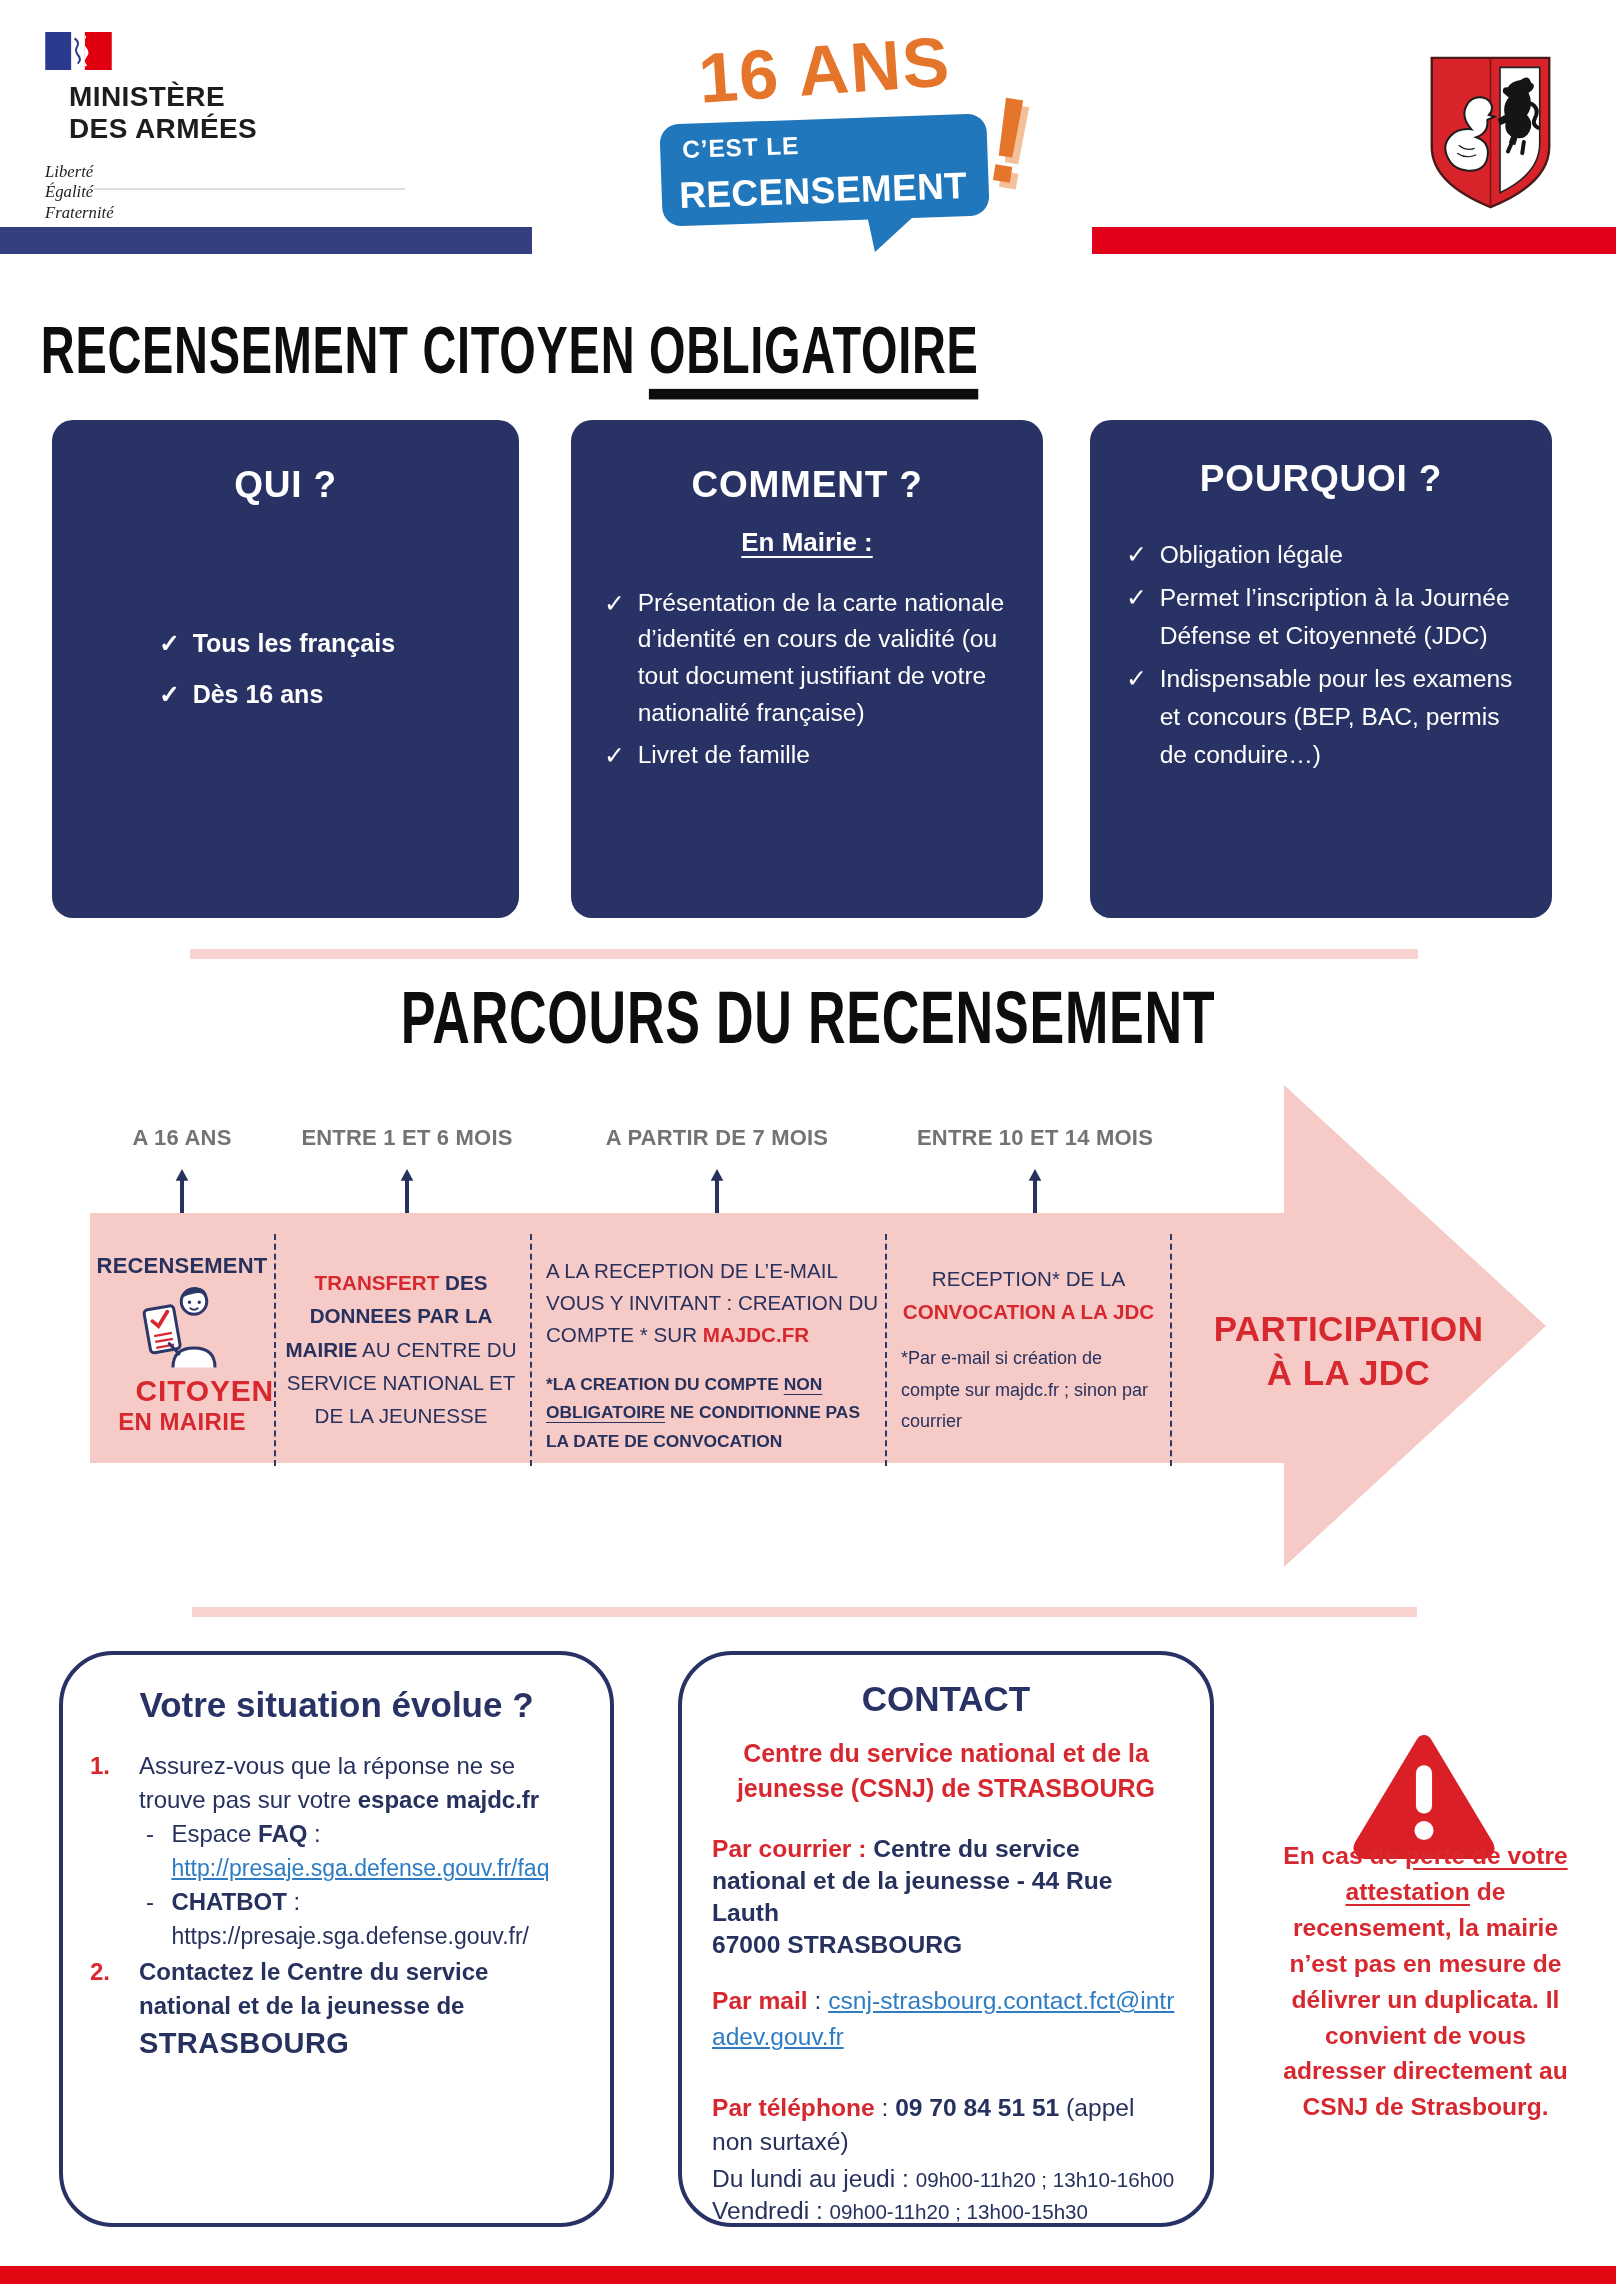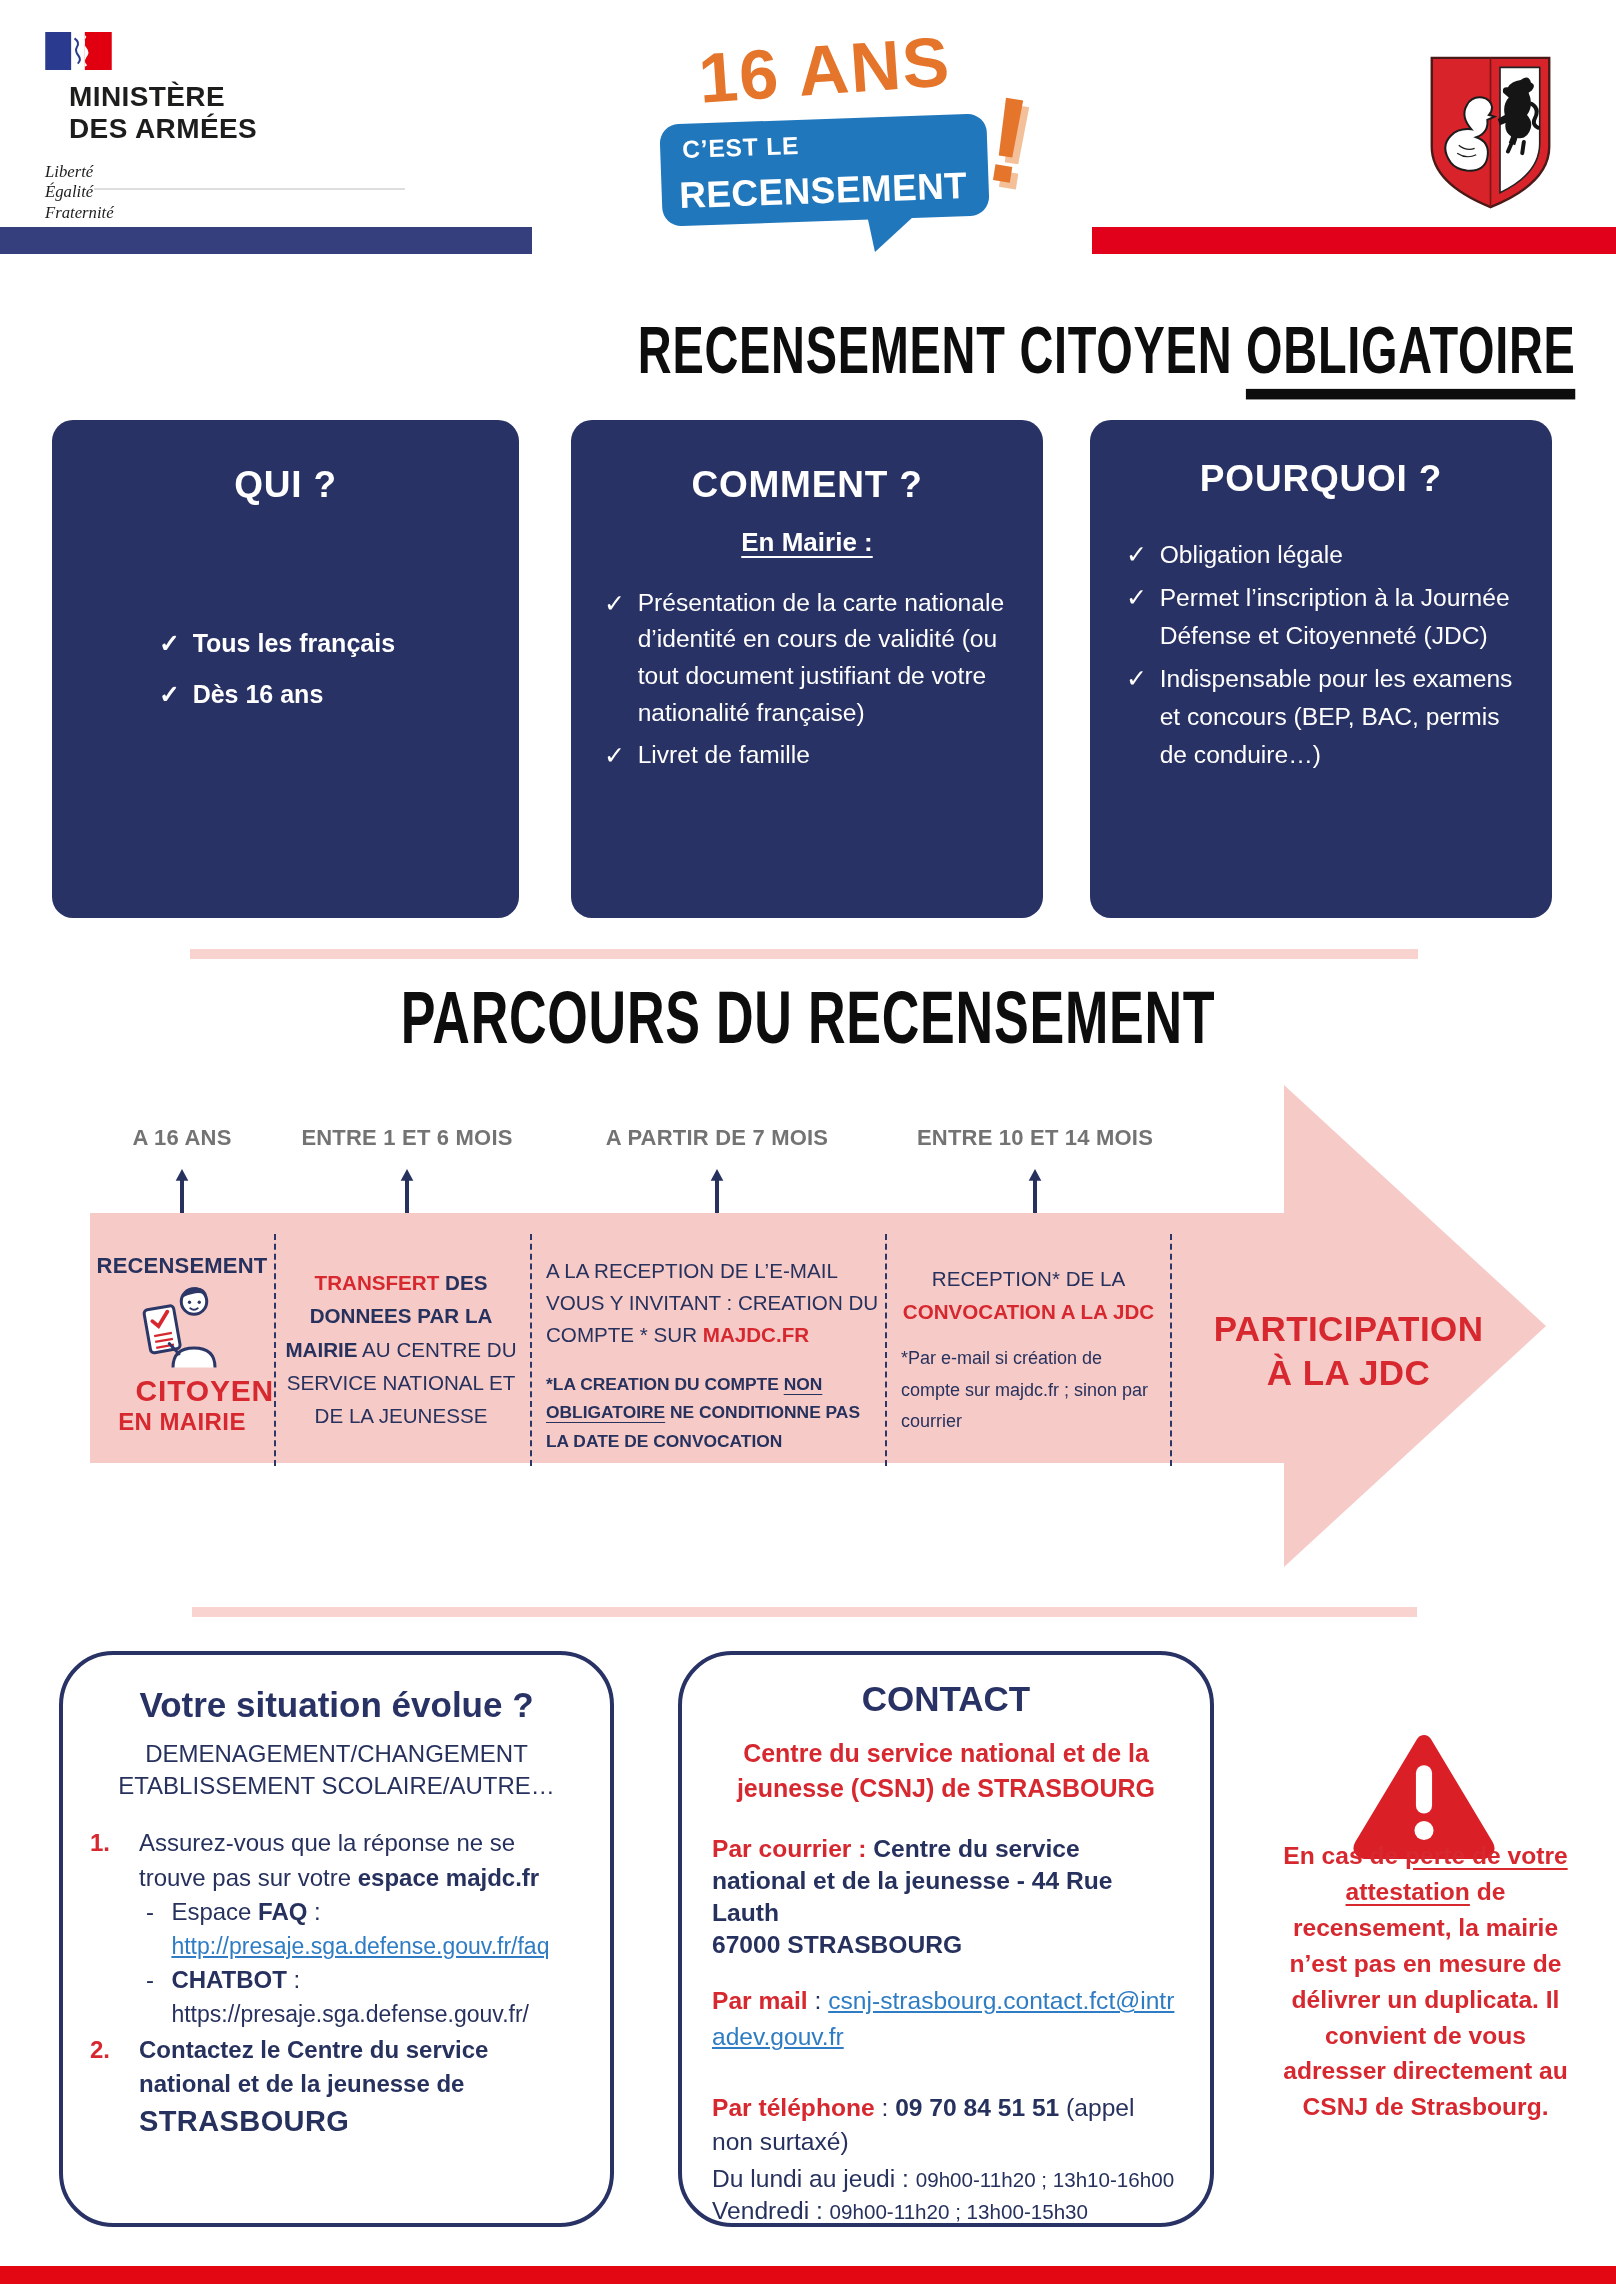--- a/index.html
+++ b/index.html
@@ -22,21 +22,21 @@
   .bubble .cest { position:absolute; left:22px; top:12px; color:#fff; font-weight:700; font-size:24.6px; letter-spacing:0.8px; }
   .bubble .rec  { position:absolute; left:17.4px; bottom:9.5px; color:#fff; font-weight:800; font-size:37px; letter-spacing:0.4px; }
   .bubble .tail { position:absolute; left:202px; top:98px; width:0; height:0;
                   border-left:11px solid transparent; border-right:36px solid transparent;
                   border-top:38px solid #2077bc; transform:rotate(6deg); }
   .bang { position:absolute; left:988px; top:70px; font-size:121px; font-weight:900; color:#e4752b;
           transform:rotate(9deg); text-shadow:7.1px 5.6px 0 #f3c09a; }
   .shield { position:absolute; left:1427px; top:51px; }
 
   
-  .main-title { position:absolute; left:0; top:311px; width:100%; text-align:right; white-space:nowrap; }
+  .main-title { position:absolute; left:0; top:311px; width:100%; text-align:left; white-space:nowrap; }
   .main-title .cond { display:inline-block; transform:scale(.92,1.32); transform-origin:center top;
                       font-size:51px; font-weight:700; letter-spacing:0.8px; color:#0d0d0d; }
   .main-title .ul { border-bottom:8px solid #0d0d0d; padding-bottom:0.8px; }
 
   
   .card { position:absolute; top:420px; height:498px; background:#293264; border-radius:21px; color:#fff; }
   .card-qui { left:52px; width:467px; }
   .card-comment { left:571px; width:472px; }
   .card-pourquoi { left:1090px; width:462px; }
   .card h2 { text-align:center; font-size:37px; font-weight:700; letter-spacing:0.8px; margin-top:44px; }
@@ -299,24 +299,20 @@
 
   <div class="participation">
     <div>PARTICIPATION</div>
     <div>À LA JDC</div>
   </div>
 
   <div class="divider divider-2"></div>
 
   <div class="obox box-evo">
     <div class="t">Votre situation évolue ?</div>
-    <div class="sub">
-      <div>DEMENAGEMENT/CHANGEMENT</div>
-      <div>ETABLISSEMENT SCOLAIRE/AUTRE…</div>
-    </div>
     <div class="list">
       <div class="nrow">
         <span class="num">1.</span>
         <span><span>Assurez-vous que la réponse ne se trouve pas sur votre </span><span class="navy-b">espace majdc.fr</span></span>
       </div>
       <div class="srow">
         <span class="dash">-</span>
         <span>
           <span>Espace </span><span class="navy-b">FAQ</span><span> :</span><br>
           <a class="link-blue" href="#">http://presaje.sga.defense.gouv.fr/faq</a>

